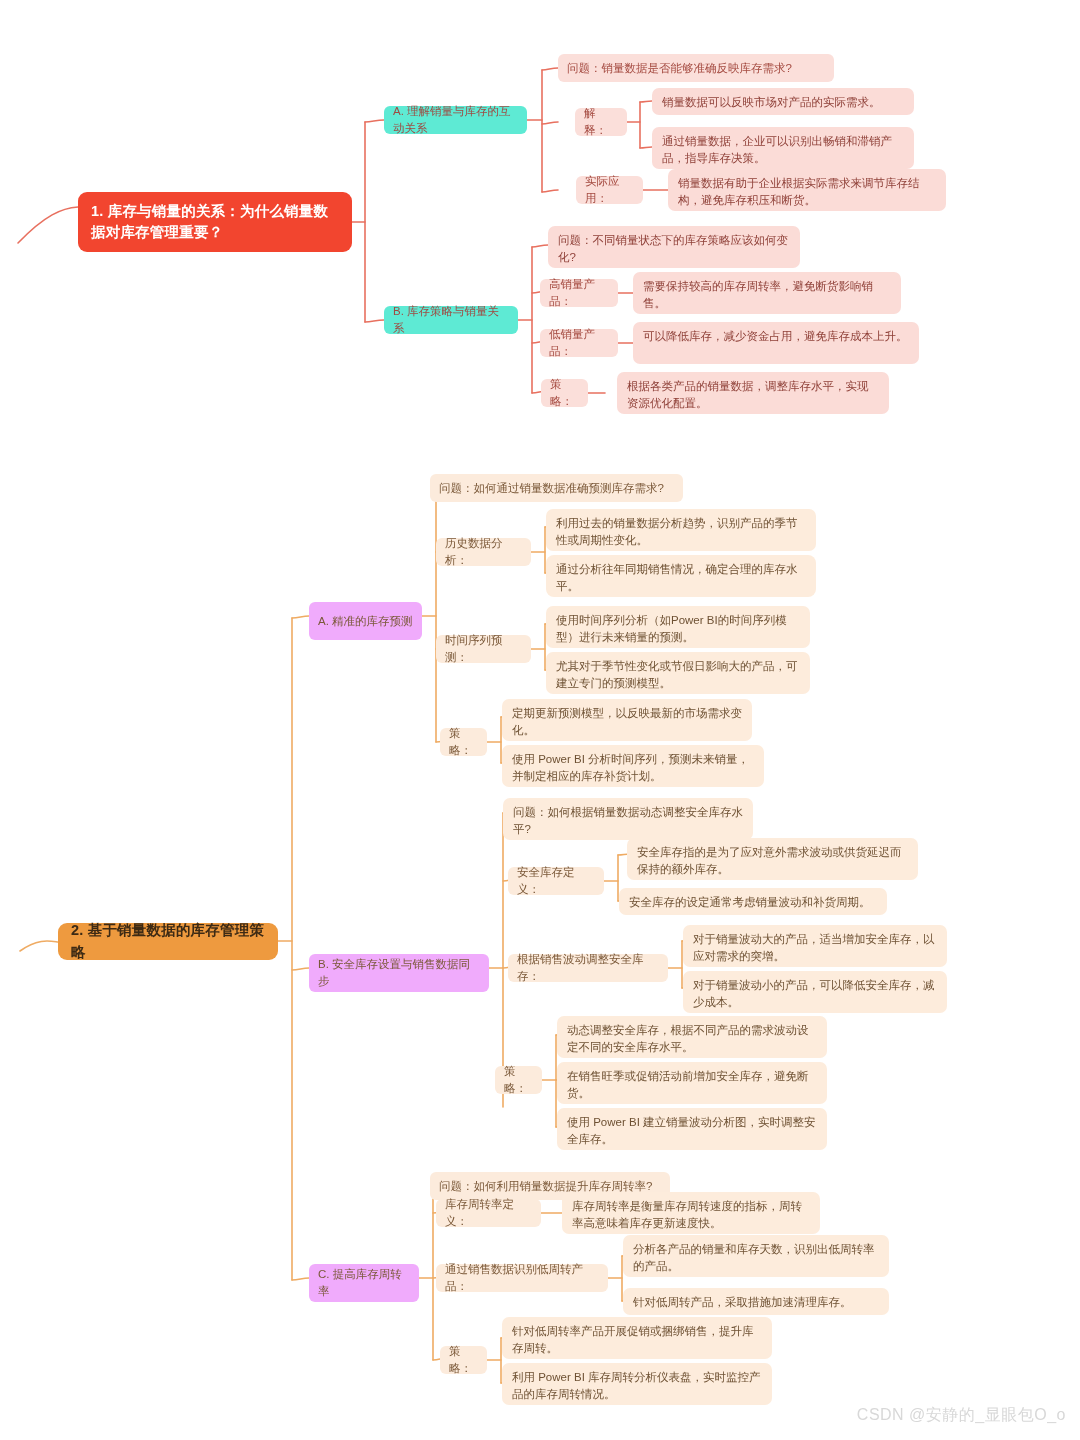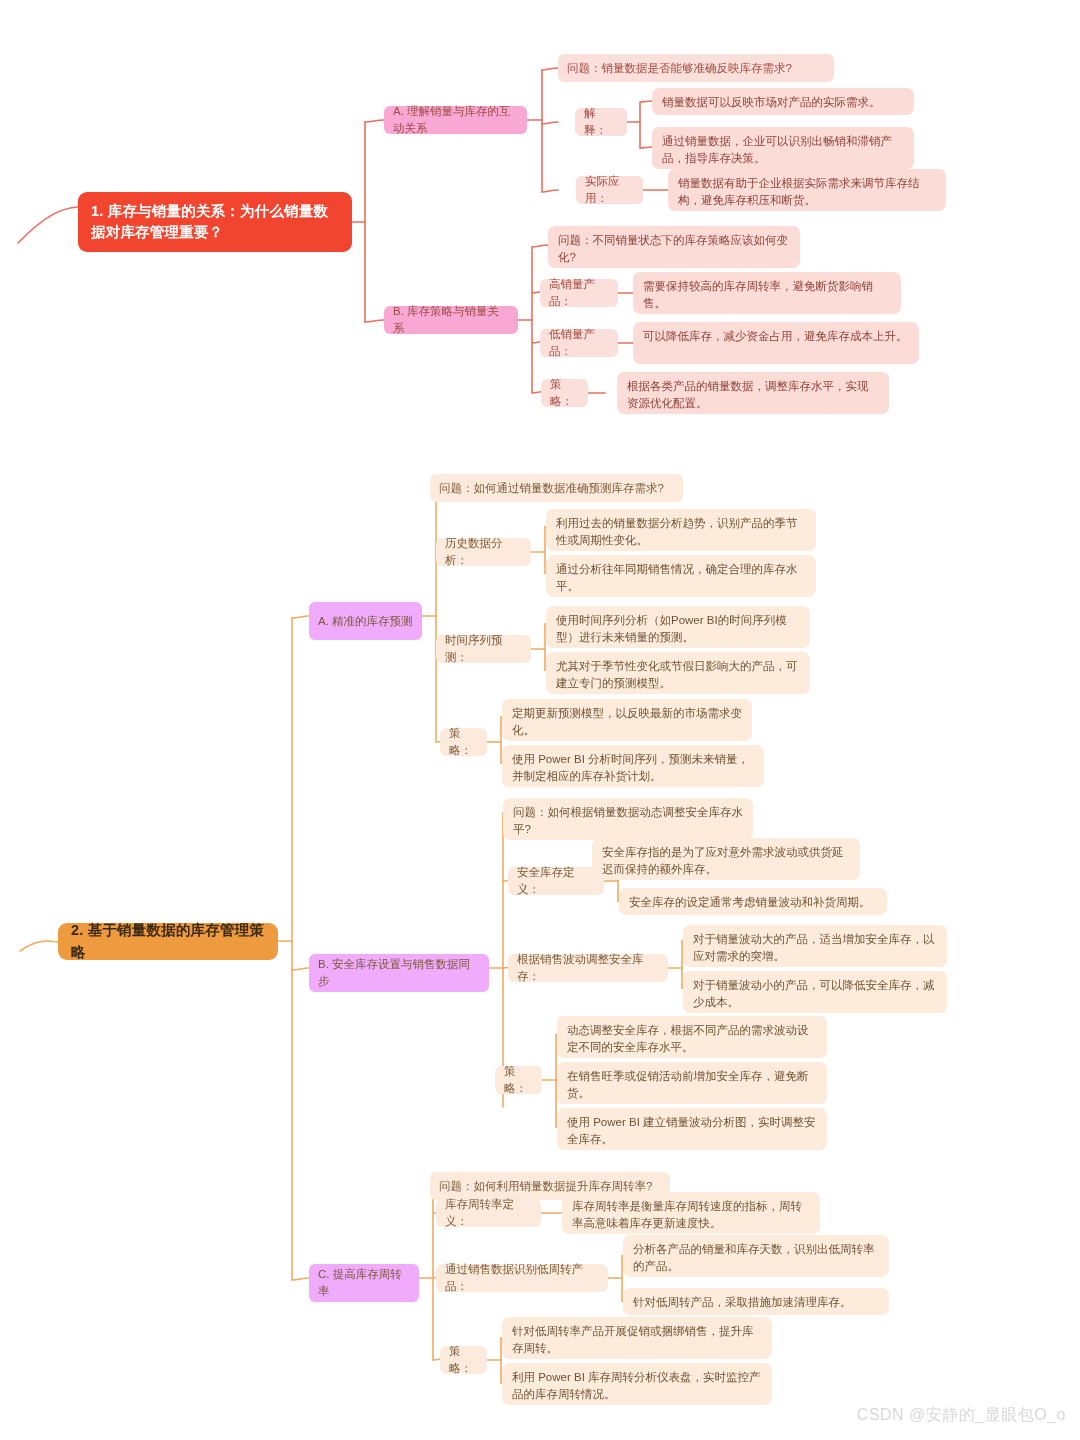--- a/index.html
+++ b/index.html
@@ -20,21 +20,21 @@
 
   
   .root-red{
     background:#F2452F;color:#ffffff;
     font-size:14.5px;font-weight:700;
     border-radius:9px;
     padding:10px 13px;
     letter-spacing:.2px;
   }
   .l2-pink{
-    background:#f9a8d4;color:#9E4B42;
+    background:#5eead4;color:#9E4B42;
     font-size:11.5px;padding:5px 9px;border-radius:6px;
   }
   .l3-pink{
     background:#FBDFDA;color:#A44A40;
     font-size:11.5px;padding:5px 9px;border-radius:6px;
   }
   .leaf-pink{
     background:#FBDCD7;color:#8E3F37;
     font-size:11.5px;padding:6px 10px;border-radius:7px;
     align-items:flex-start;
@@ -228,21 +228,21 @@
 
   <div class="node l3-orange" style="left:440px;top:728px;width:47px;height:28px;">策略：</div>
   <div class="node leaf-orange" style="left:502px;top:699px;width:250px;height:42px;">定期更新预测模型，以反映最新的市场需求变化。</div>
   <div class="node leaf-orange" style="left:502px;top:745px;width:262px;height:42px;">使用 Power BI 分析时间序列，预测未来销量，并制定相应的库存补货计划。</div>
 
   <div class="node l2-orange" style="left:309px;top:954px;width:180px;height:28px;">B. 安全库存设置与销售数据同步</div>
 
   <div class="node leaf-orange" style="left:503px;top:798px;width:250px;height:42px;">问题：如何根据销量数据动态调整安全库存水平?</div>
 
   <div class="node l3-orange" style="left:508px;top:867px;width:96px;height:28px;">安全库存定义：</div>
-  <div class="node leaf-orange" style="left:592px;top:838px;width:268px;height:42px;">安全库存指的是为了应对意外需求波动或供货延迟而保持的额外库存。</div>
+  <div class="node leaf-orange" style="left:627px;top:838px;width:291px;height:42px;">安全库存指的是为了应对意外需求波动或供货延迟而保持的额外库存。</div>
   <div class="node leaf-orange" style="left:619px;top:888px;width:268px;height:27px;">安全库存的设定通常考虑销量波动和补货周期。</div>
 
   <div class="node l3-orange" style="left:508px;top:954px;width:160px;height:28px;">根据销售波动调整安全库存：</div>
   <div class="node leaf-orange" style="left:683px;top:925px;width:264px;height:42px;">对于销量波动大的产品，适当增加安全库存，以应对需求的突增。</div>
   <div class="node leaf-orange" style="left:683px;top:971px;width:264px;height:42px;">对于销量波动小的产品，可以降低安全库存，减少成本。</div>
 
   <div class="node l3-orange" style="left:495px;top:1066px;width:47px;height:28px;">策略：</div>
   <div class="node leaf-orange" style="left:557px;top:1016px;width:270px;height:42px;">动态调整安全库存，根据不同产品的需求波动设定不同的安全库存水平。</div>
   <div class="node leaf-orange" style="left:557px;top:1062px;width:270px;height:42px;">在销售旺季或促销活动前增加安全库存，避免断货。</div>
   <div class="node leaf-orange" style="left:557px;top:1108px;width:270px;height:42px;">使用 Power BI 建立销量波动分析图，实时调整安全库存。</div>

